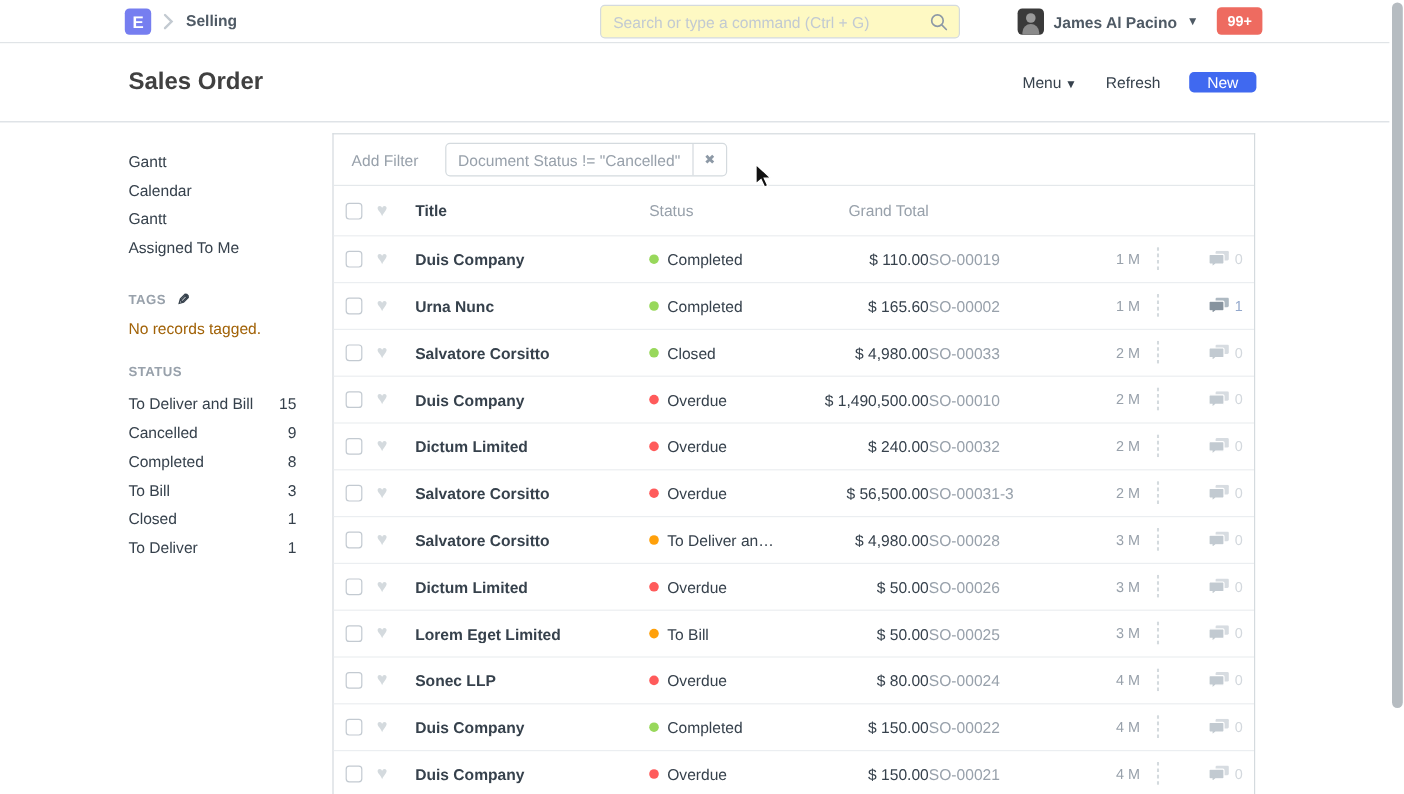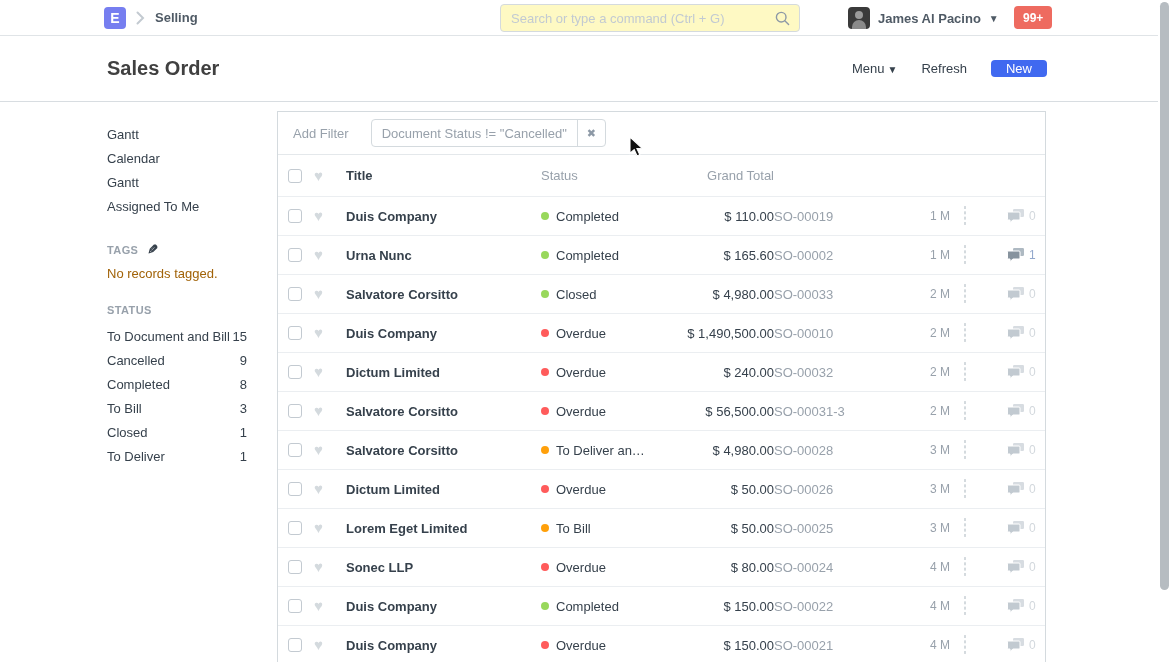--- a/index.html
+++ b/index.html
@@ -150,21 +150,21 @@
         <div class="side-heading">
           <span>TAGS</span>
           <span class="pencil">✎</span>
         </div>
         <div class="tags-empty">No records tagged.</div>
         <div class="side-heading">
           <span>STATUS</span>
         </div>
         <div class="status-list" id="status-list">
   <div class="status-item">
-    <span class="lbl">To Document and Bill</span>
+    <span class="lbl">To Deliver and Bill</span>
     <span class="cnt">15</span>
   </div>
 
   <div class="status-item">
     <span class="lbl">Cancelled</span>
     <span class="cnt">9</span>
   </div>
 
   <div class="status-item">
     <span class="lbl">Completed</span>

